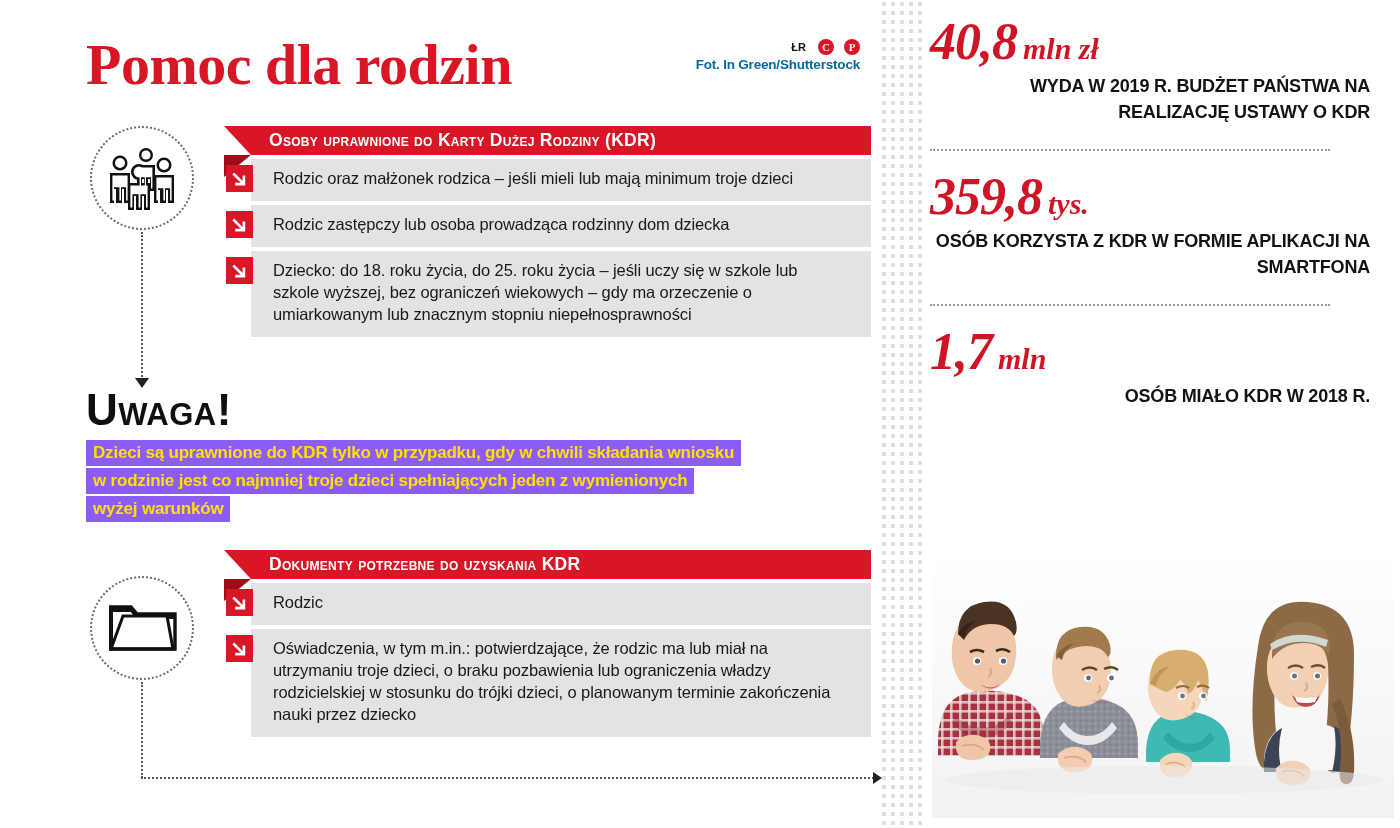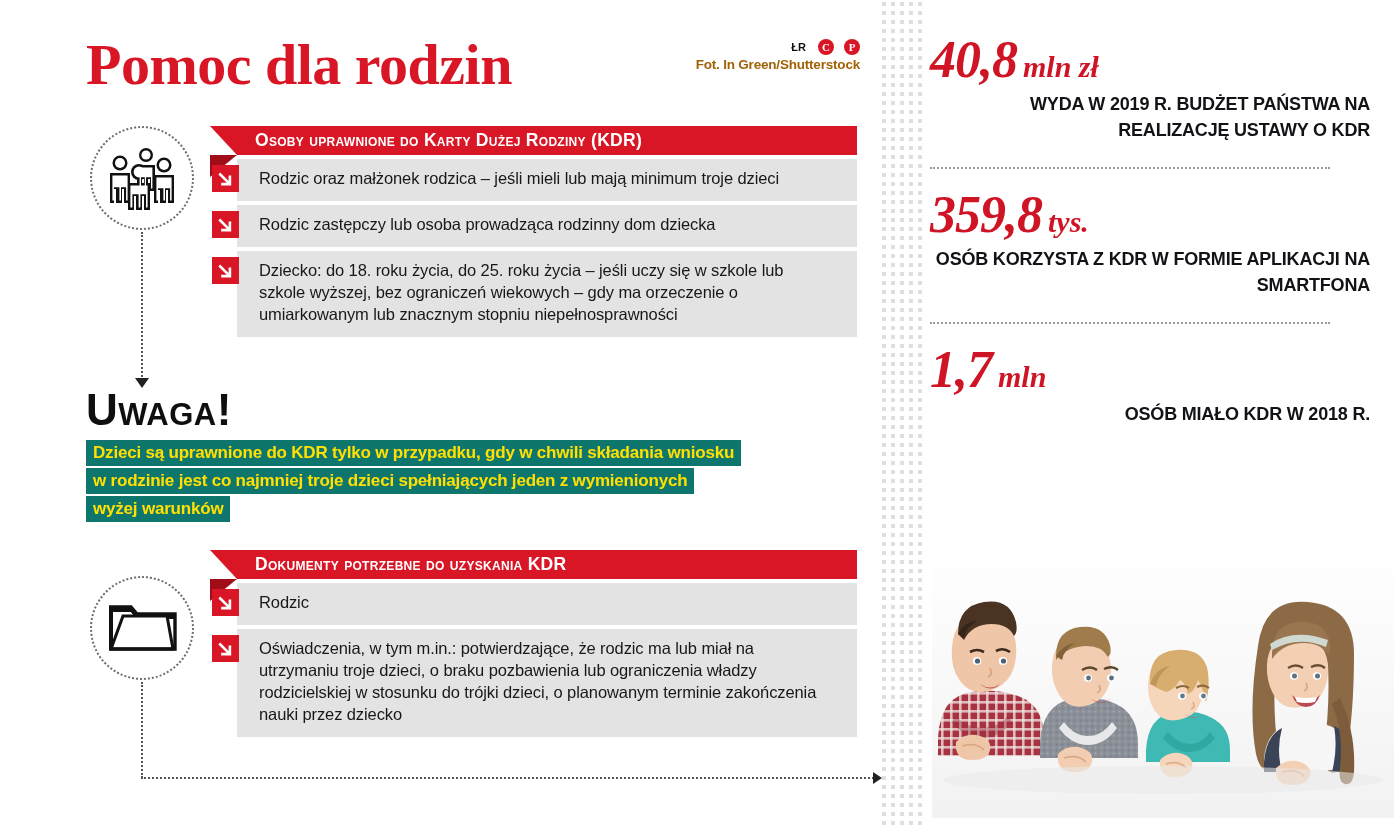--- a/index.html
+++ b/index.html
@@ -36,21 +36,21 @@
     margin-right: 2px; letter-spacing: 0px;
   }
   .badge-circle {
     width: 16px; height: 16px; border-radius: 50%;
     background: #d81626; color: #fff;
     font-size: 11px; font-weight: bold;
     display:flex; align-items:center; justify-content:center;
     font-family: "Liberation Serif", serif;
   }
   #credit-text {
-    font-size: 13.5px; font-weight: bold; color: #a16207;
+    font-size: 13.5px; font-weight: bold; color: #0369a1;
     margin-top: 2px; letter-spacing: -0.2px;
   }
 
   
   .dot-circle {
     position: absolute;
     width: 104px; height: 104px;
     border-radius: 50%;
     border: 2px dotted #6e6e6e;
   }
@@ -88,21 +88,21 @@
   #connector-l-arrow {
     position:absolute; left: 873px; top: 772px;
     width:0; height:0;
     border-top: 6px solid transparent;
     border-bottom: 6px solid transparent;
     border-left: 9px solid #222;
   }
 
   
   .section {
-    position: absolute; left: 237px; width: 620px;
+    position: absolute; left: 251px; width: 620px;
   }
   .sec-head-wrap { position: relative; }
   .sec-head {
     background: #d81626;
     height: 29px;
     display: flex; align-items: center;
     padding-left: 18px;
   }
   .sec-head-title {
     color:#fff; font-weight: bold;
@@ -156,21 +156,21 @@
     color: #0f0f0f;
     font-variant: small-caps;
     letter-spacing: 0.5px;
     line-height: 1;
   }
   #uwaga-lines {
     position: absolute; left: 86px; top: 440px;
     display: flex; flex-direction: column; align-items: flex-start;
   }
   .uwaga-line {
-    background: #0f766e;
+    background: #8b5cf6;
     color: #ffe000;
     font-size: 17px;
     font-weight: bold;
     padding: 3px 7px 4px 7px;
     letter-spacing: -0.2px;
     white-space: nowrap;
     line-height: 1.12;
     margin-bottom: 2px;
   }
 
@@ -178,21 +178,21 @@
   #pattern-divider {
     position: absolute; left: 880px; top: 0;
     width: 46px; height: 828px;
     background-image:
       radial-gradient(circle at 4px 4px, #dcdcdc 2.1px, transparent 2.4px);
     background-size: 9px 9px;
     opacity: 0.95;
   }
 
   
-  #stats { position: absolute; left: 930px; top: 30px; width: 440px; }
+  #stats { position: absolute; left: 930px; top: 12px; width: 440px; }
   .stat { padding-bottom: 14px; }
   .stat-number-line { white-space: nowrap; }
   .stat-number {
     font-family: "Liberation Serif", serif;
     font-style: italic; font-weight: bold;
     color: #cf1425;
     font-size: 52px;
     letter-spacing: -1px;
   }
   .stat-unit {

